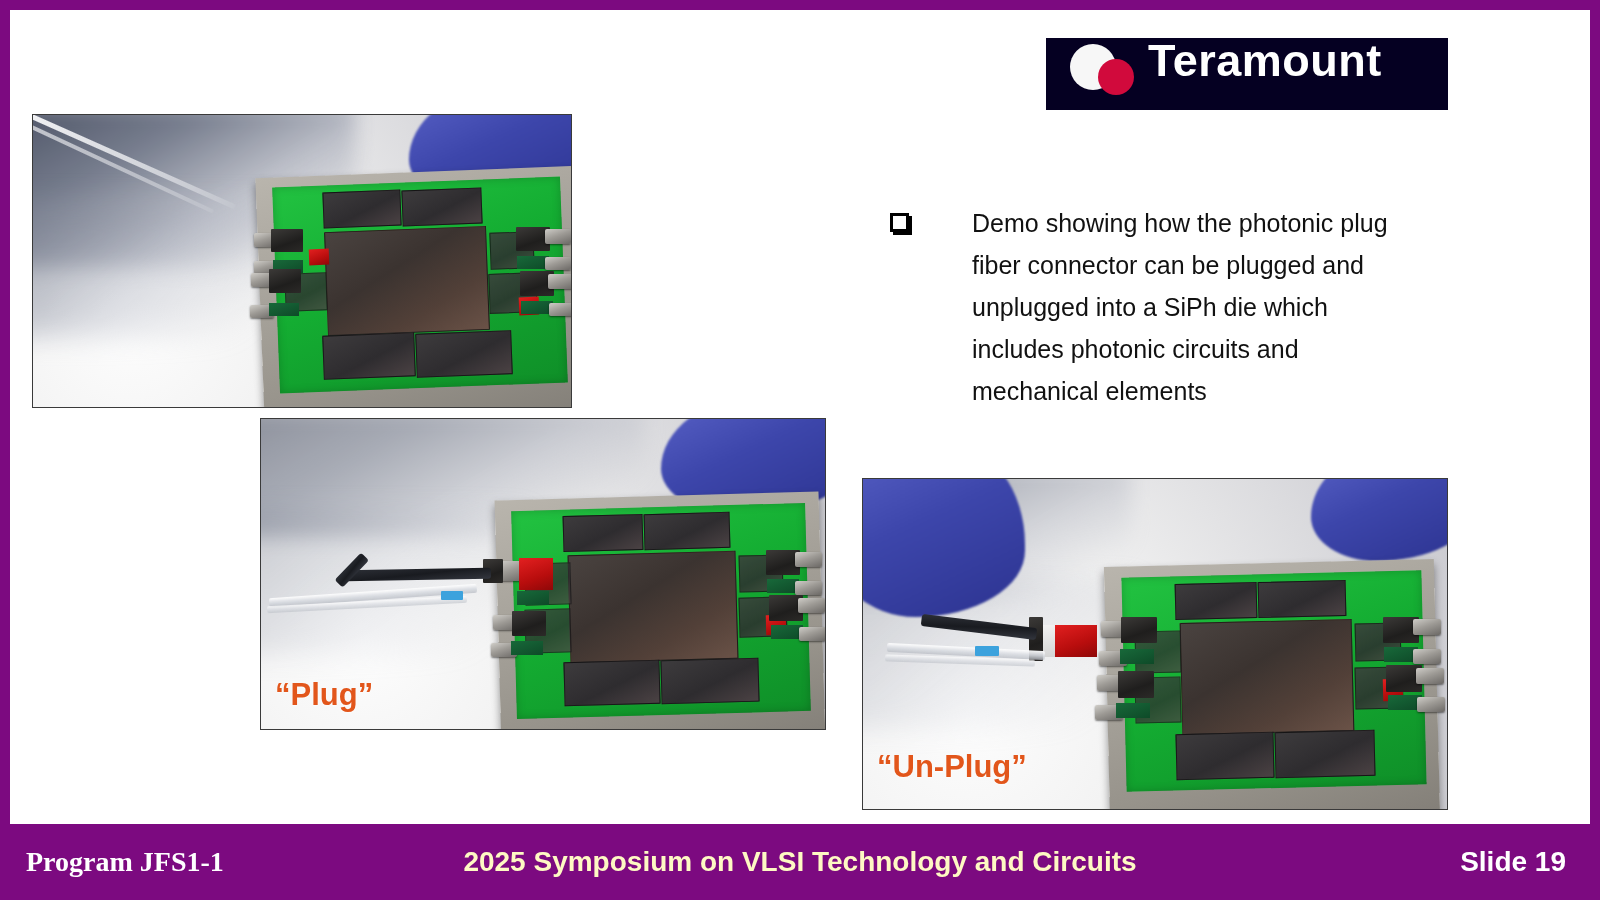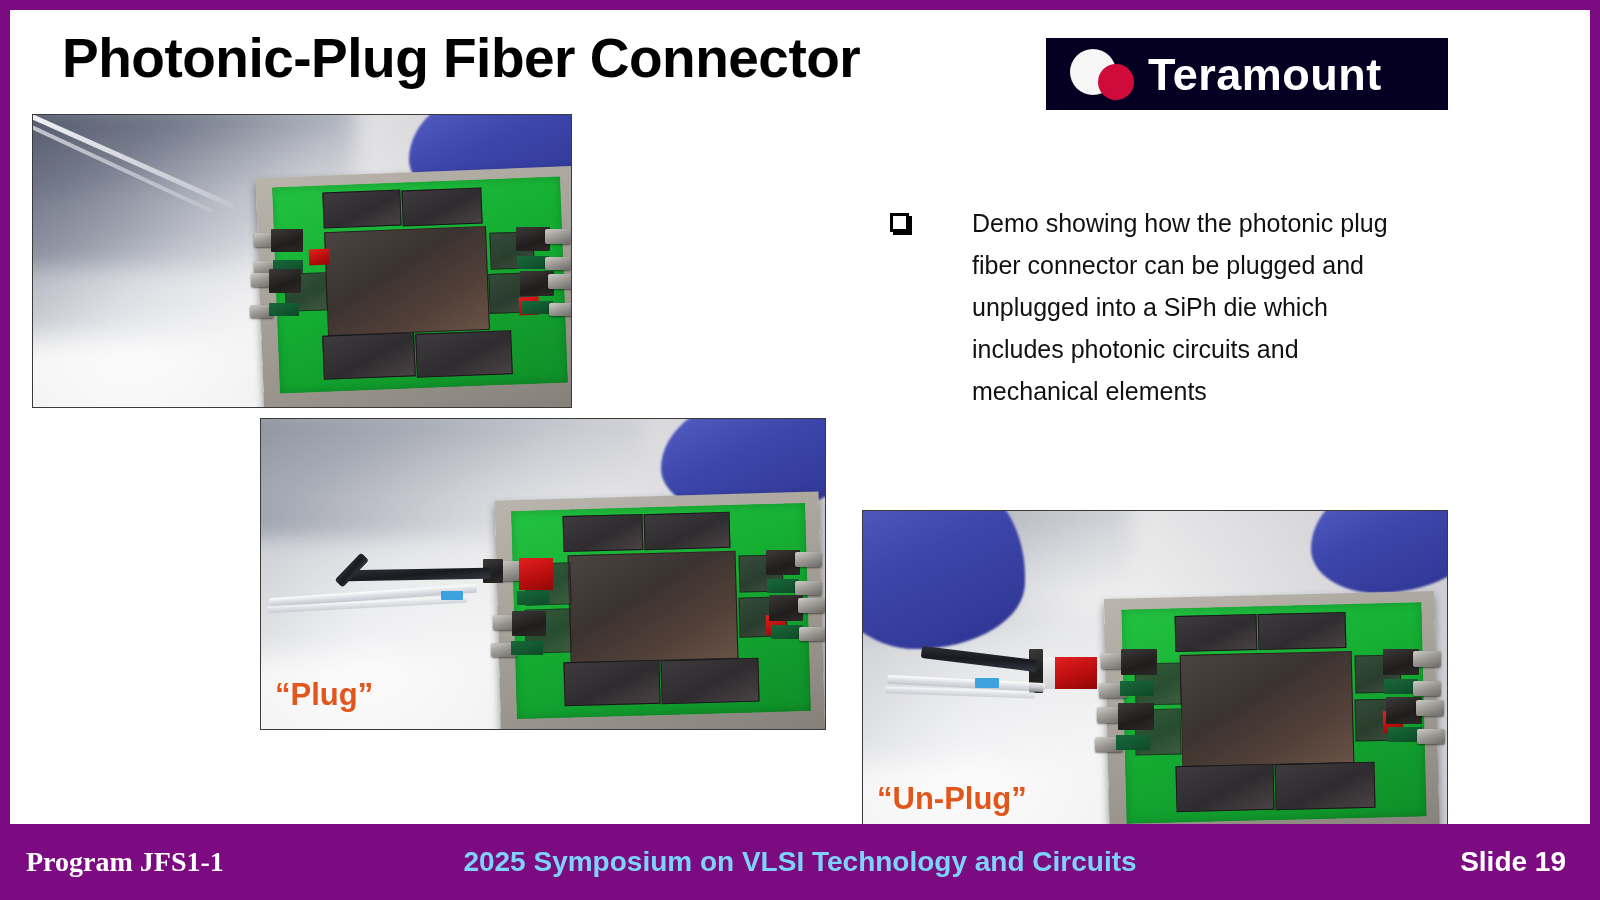--- a/index.html
+++ b/index.html
@@ -29,21 +29,20 @@
     white-space:nowrap;
   }
 
   
   .logo {
     position:absolute;
     left:1036px; top:28px;
     width:402px; height:72px;
     background:#050022;
     display:flex;
-    align-items:center;
     overflow:hidden;
   }
   .logo-marks {
     position:relative;
     width:86px; height:62px;
     flex:0 0 auto;
     margin-left:22px;
   }
   .logo-circ-white {
     position:absolute;
@@ -102,21 +101,21 @@
 
   
   .photo {
     position:absolute;
     overflow:hidden;
     background:#e9e9ec;
     border:1.5px solid #3a3a3a;
   }
   #photo-plug-unconnected { left:22px;  top:104px; width:540px; height:294px; }
   #photo-plug-connected   { left:250px; top:408px; width:566px; height:312px; }
-  #photo-unplug           { left:852px; top:468px; width:586px; height:332px;margin-top:32px; }
+  #photo-unplug           { left:852px; top:468px; width:586px; height:332px; }
 
   
   .scene { position:absolute; inset:0; }
   .bench {
     position:absolute; inset:0;
     background:
       radial-gradient(circle at 18% 72%, #fdfdfd 0%, #f0f0f0 38%, #dcdcdf 70%, #c9c9cf 100%);
   }
   .bench-shadow {
     position:absolute;
@@ -228,34 +227,33 @@
   }
   .footer-left {
     position:absolute;
     left:26px;
     font-size:28px; font-weight:bold; color:#ffffff;font-family:Liberation Serif, serif;
   }
   .footer-center {
     position:absolute;
     left:0; right:0;
     text-align:center;
-    font-size:28px; font-weight:bold; color:#7dd3fc;
+    font-size:28px; font-weight:bold; color:#fef9c3;
   }
   .footer-right {
     position:absolute;
     right:34px;
     font-size:28px; font-weight:bold; color:#ffffff;
   }
 </style>
 </head>
 <body>
 
 <div class="slide">
 
-  <div class="title">Photonic-Plug Fiber Connector</div>
 
   <div class="logo">
     <div class="logo-marks">
       <div class="logo-circ-white"></div>
       <div class="logo-circ-red"></div>
     </div>
     <div class="logo-text">Teramount</div>
   </div>
 
   <div class="bullet-block">

